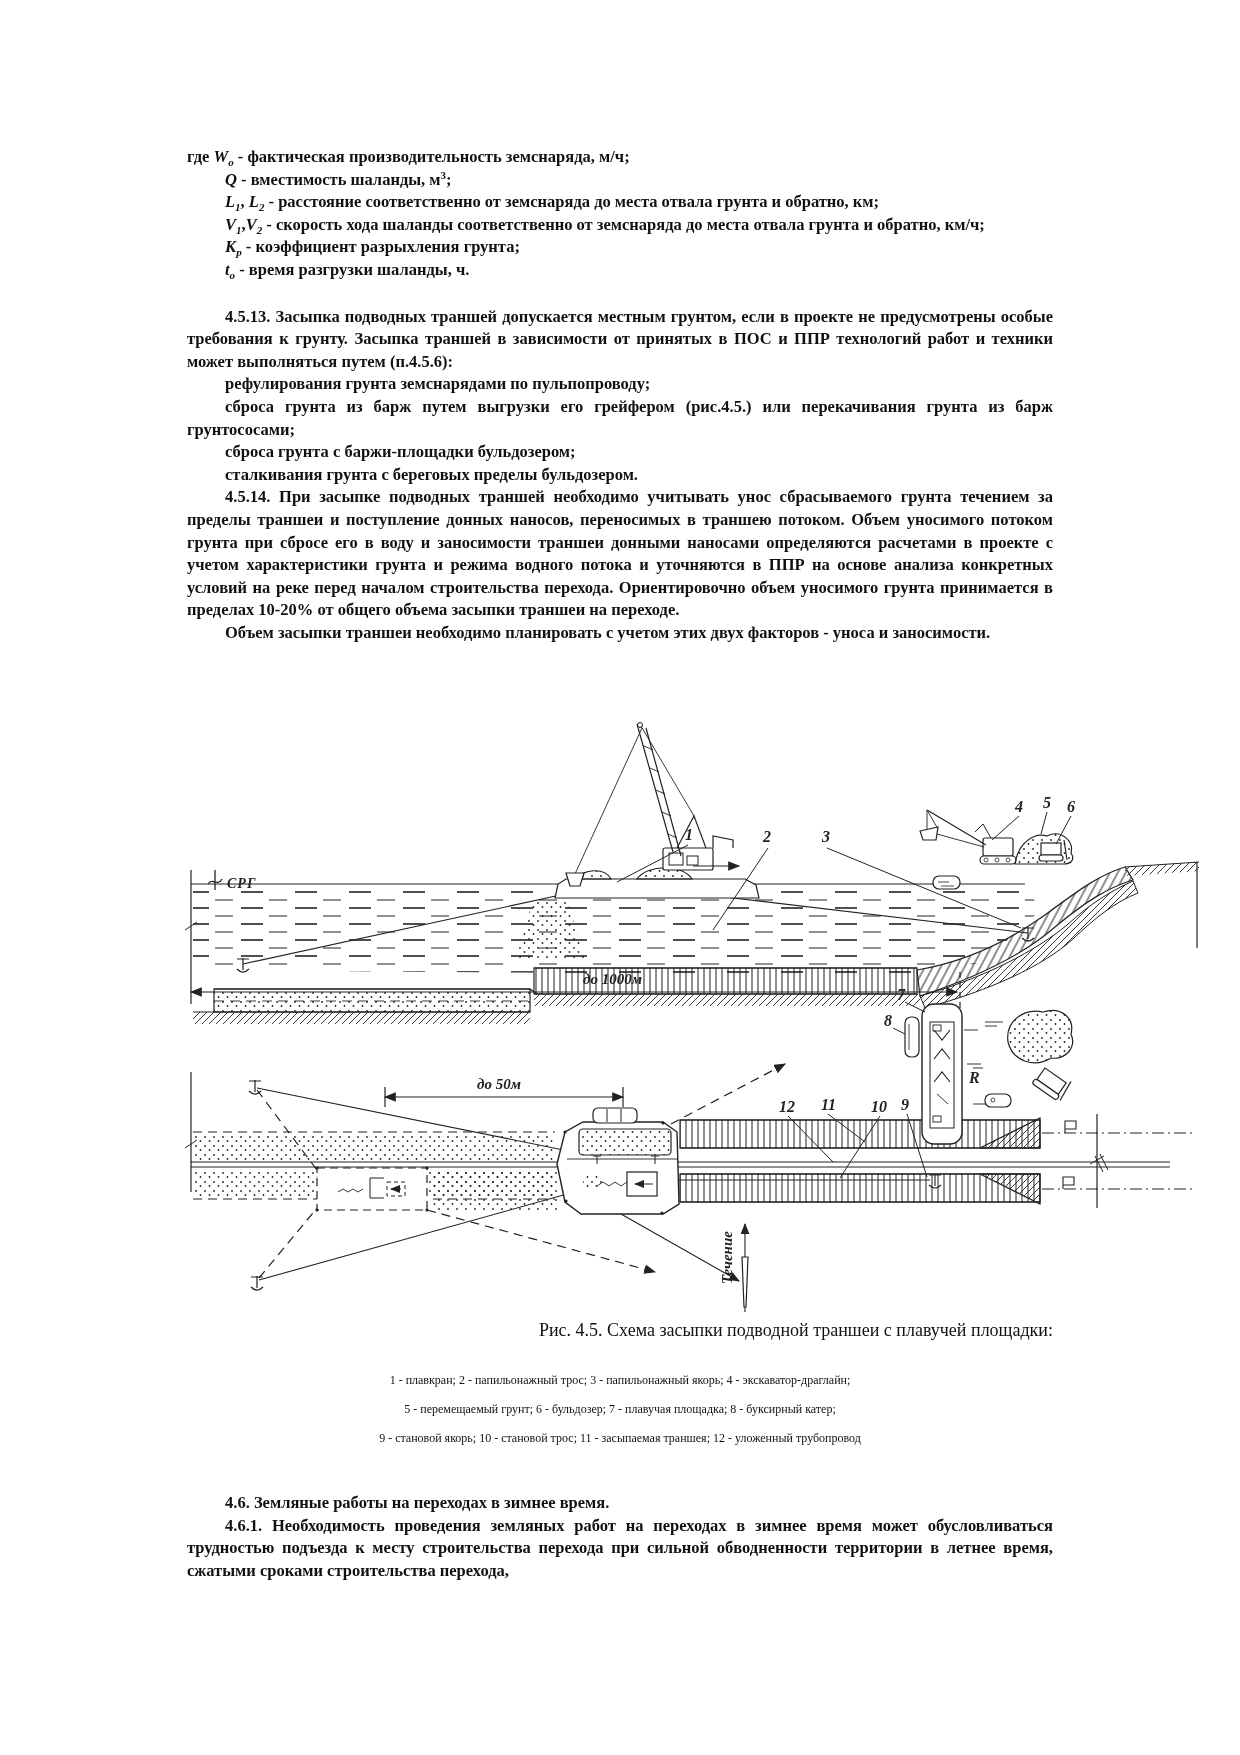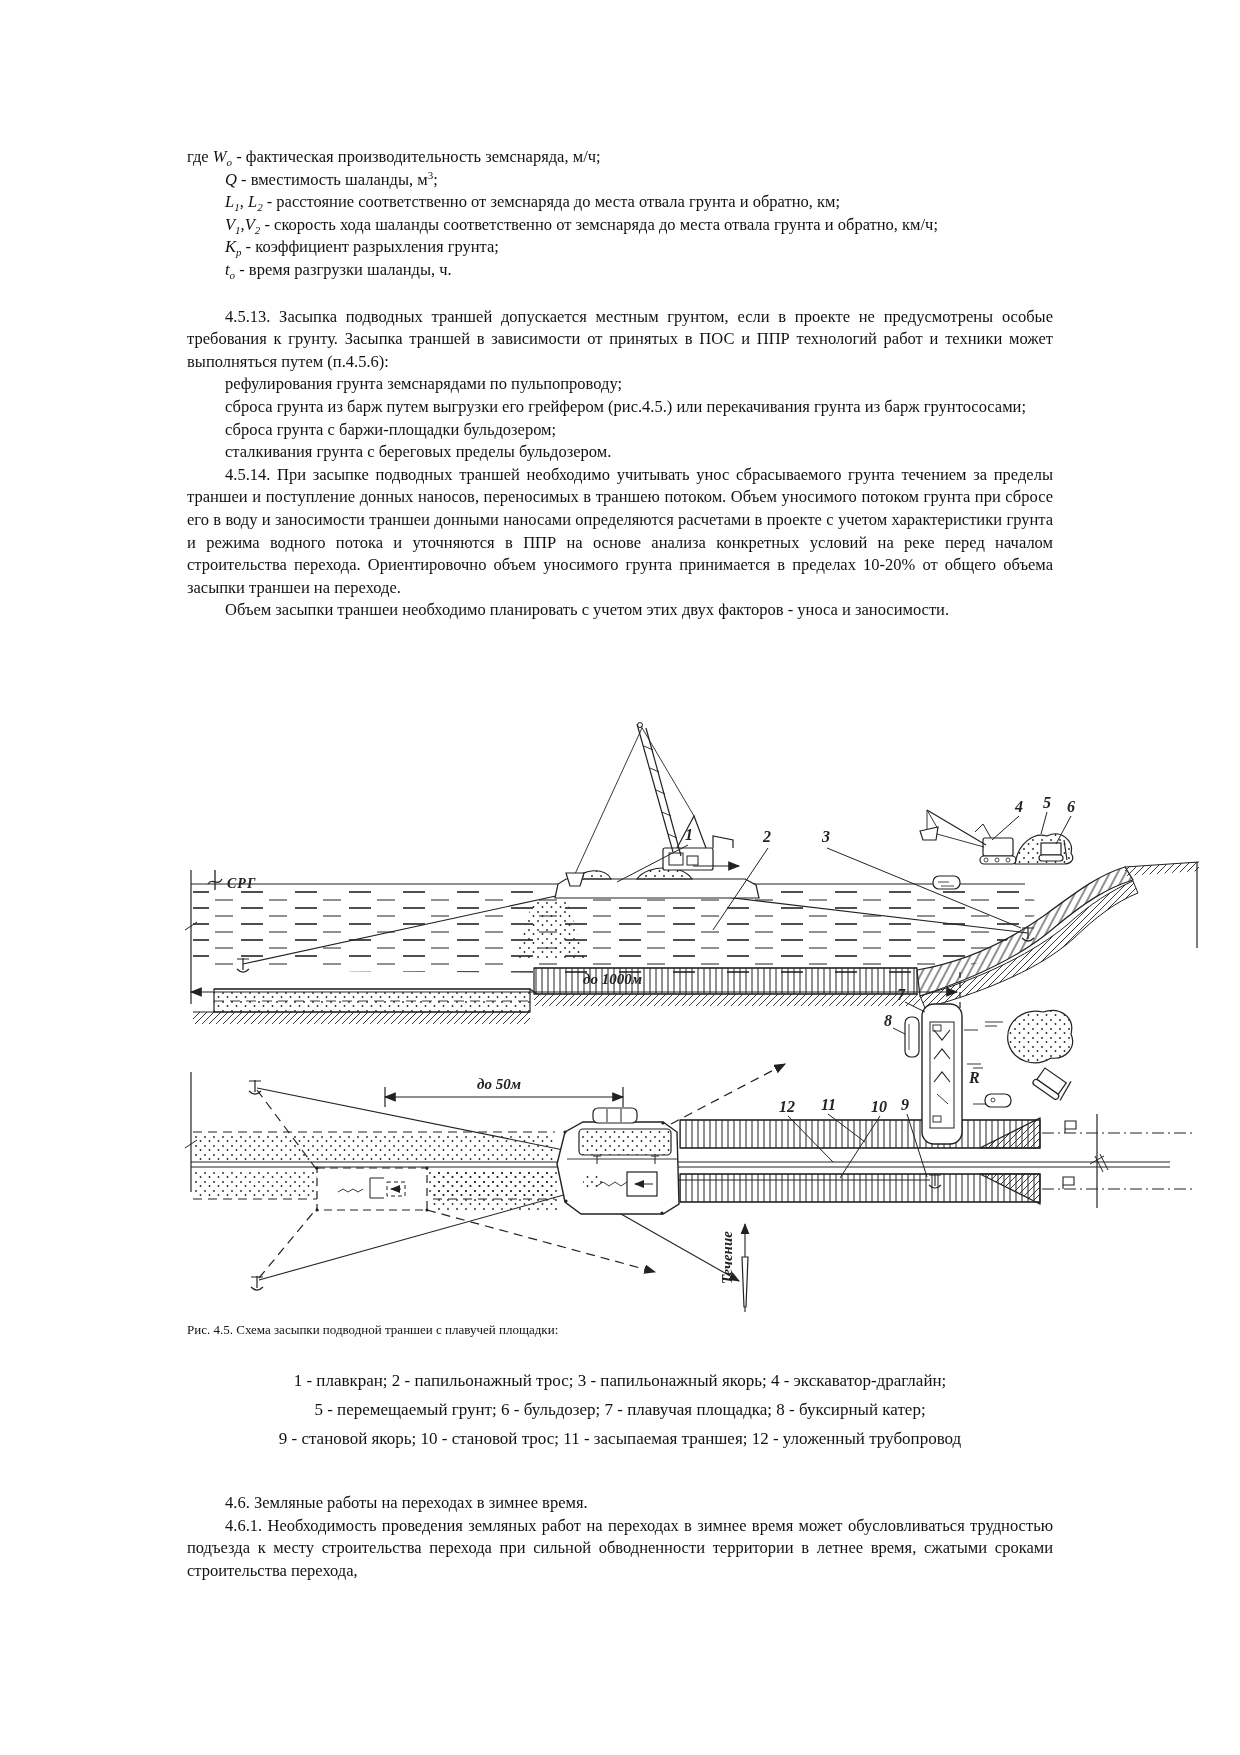--- a/index.html
+++ b/index.html
@@ -1,29 +1,29 @@
 <!DOCTYPE html>
 <html lang="ru"><head>
 <meta charset="utf-8">
 <style>
   html,body{margin:0;padding:0;background:#e8e8e8;}
   .page{position:relative;width:1240px;height:1755px;background:#ffffff;margin:0 auto;
         font-family:"Liberation Serif","DejaVu Serif",serif;color:#111;overflow:hidden;}
-  .col{position:absolute;left:187px;width:866px;}
+  .col{position:absolute;left:187px;width:866px;font-weight:bold;}
   .textflow{top:146px;}
   p{margin:0;padding:0;}
   .body-line,.para{font-size:16.5px;line-height:22.6px;text-align:justify;}
   .body-line.ind,.para{text-indent:38px;}
   .noind{text-indent:0;}
   .gap-top{margin-top:24px;}
   sub,sup{font-size:11px;line-height:0;}
-  .caption{position:absolute;left:187px;top:1318px;width:866px;text-align:left;
-           font-size:13px;line-height:24px;}
+  .caption{position:absolute;left:187px;top:1318px;width:866px;text-align:right;
+           font-size:18px;line-height:24px;}
   .legend{position:absolute;left:150px;top:1366px;width:940px;text-align:center;
-          font-size:17px;line-height:29px;}
+          font-size:12px;line-height:29px;}
   .bottomflow{top:1492px;}
   .figure{position:absolute;left:185px;top:712px;width:1020px;height:608px;}
   svg text{font-family:"Liberation Serif","DejaVu Serif",serif;}
   .fig-num{font-size:16px;font-style:italic;font-weight:bold;}
   .fig-dim{font-size:15px;font-style:italic;font-weight:bold;}
   .fig-srg{font-size:14px;font-style:italic;font-weight:bold;letter-spacing:1px;}
 </style>
 </head>
 <body>
 

